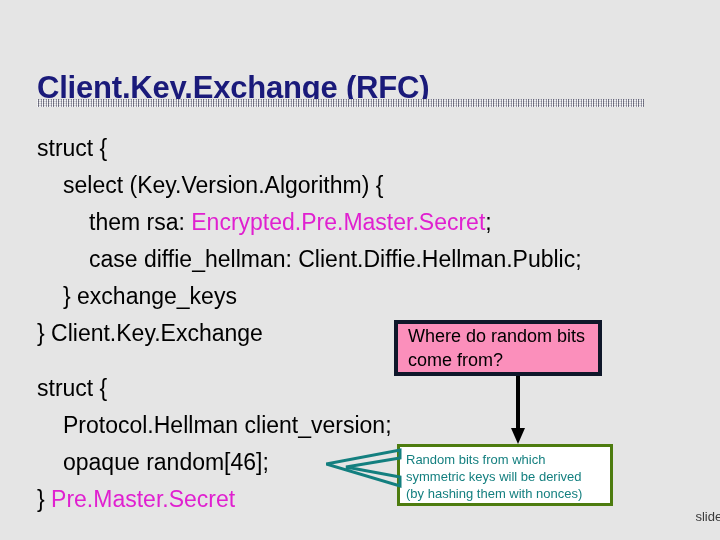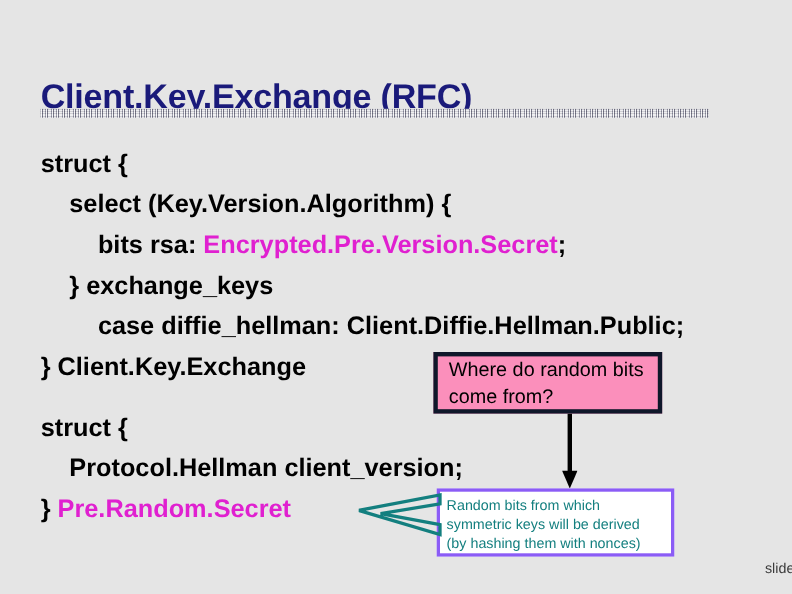--- a/index.html
+++ b/index.html
@@ -58,21 +58,21 @@
     position: absolute;
     font-family: "Liberation Sans", sans-serif;
     font-size: 23px;
     line-height: 37px;
     color: #000000;
     white-space: nowrap;
   }
   #code-block-top { left: 37px; top: 130px; }
   #code-block-bottom { left: 37px; top: 370px; }
 
-  .code-line { display: block; font-weight: bold; }
+  .code-line { display: block; }
   .ind1 { padding-left: 26px; }
   .ind2 { padding-left: 52px; }
   .hl { color: #e020d0; }
 
   
   #pink-callout {
     position: absolute;
     left: 394px;
     top: 320px;
     width: 208px;
@@ -101,21 +101,21 @@
     height: 68px;
   }
 
   
   #teal-callout {
     position: absolute;
     left: 397px;
     top: 444px;
     width: 216px;
     height: 62px;
-    border: 3px solid #8b5cf6;
+    border: 3px solid #4d7c0f;
     box-sizing: border-box;
     background: #ffffff;
   }
   #teal-callout-text {
     font-size: 13px;
     line-height: 17px;
     color: #137f7f;
     padding: 4px 3px 0 6px;
     font-family: "Liberation Sans", sans-serif;
     white-space: pre-line;
@@ -145,30 +145,31 @@
 
 <div id="slide">
 
   <h1 id="slide-title">Client.Key.Exchange (RFC)</h1>
 
   <div id="title-divider"></div>
 
   <div id="code-block-top" class="code-block">
     <span class="code-line">struct {</span>
     <span class="code-line ind1">select (Key.Version.Algorithm) {</span>
-    <span class="code-line ind2"><span>bits rsa: </span><span class="hl">Encrypted.Pre.Version.Secret</span><span>;</span></span>
+    <span class="code-line ind2"><span>them rsa: </span><span class="hl">Encrypted.Pre.Master.Secret</span><span>;</span></span>
+    <span class="code-line ind2">case diffie_hellman: Client.Diffie.Hellman.Public;</span>
     <span class="code-line ind1">} exchange_keys</span>
-    <span class="code-line ind2">case diffie_hellman: Client.Diffie.Hellman.Public;</span>
     <span class="code-line">} Client.Key.Exchange</span>
   </div>
 
   <div id="code-block-bottom" class="code-block">
     <span class="code-line">struct {</span>
     <span class="code-line ind1">Protocol.Hellman client_version;</span>
-    <span class="code-line"><span>} </span><span class="hl">Pre.Random.Secret</span></span>
+    <span class="code-line ind1">opaque random[46];</span>
+    <span class="code-line"><span>} </span><span class="hl">Pre.Master.Secret</span></span>
   </div>
 
   <div id="pink-callout">
     <span id="pink-callout-text">Where do random bits come from?</span>
   </div>
 
   <svg id="arrow-down" viewBox="0 0 14 68">
     <line x1="7" y1="0" x2="7" y2="56" stroke="#000000" stroke-width="4"></line>
     <polygon points="7,68 0,52 14,52" fill="#000000"></polygon>
   </svg>

